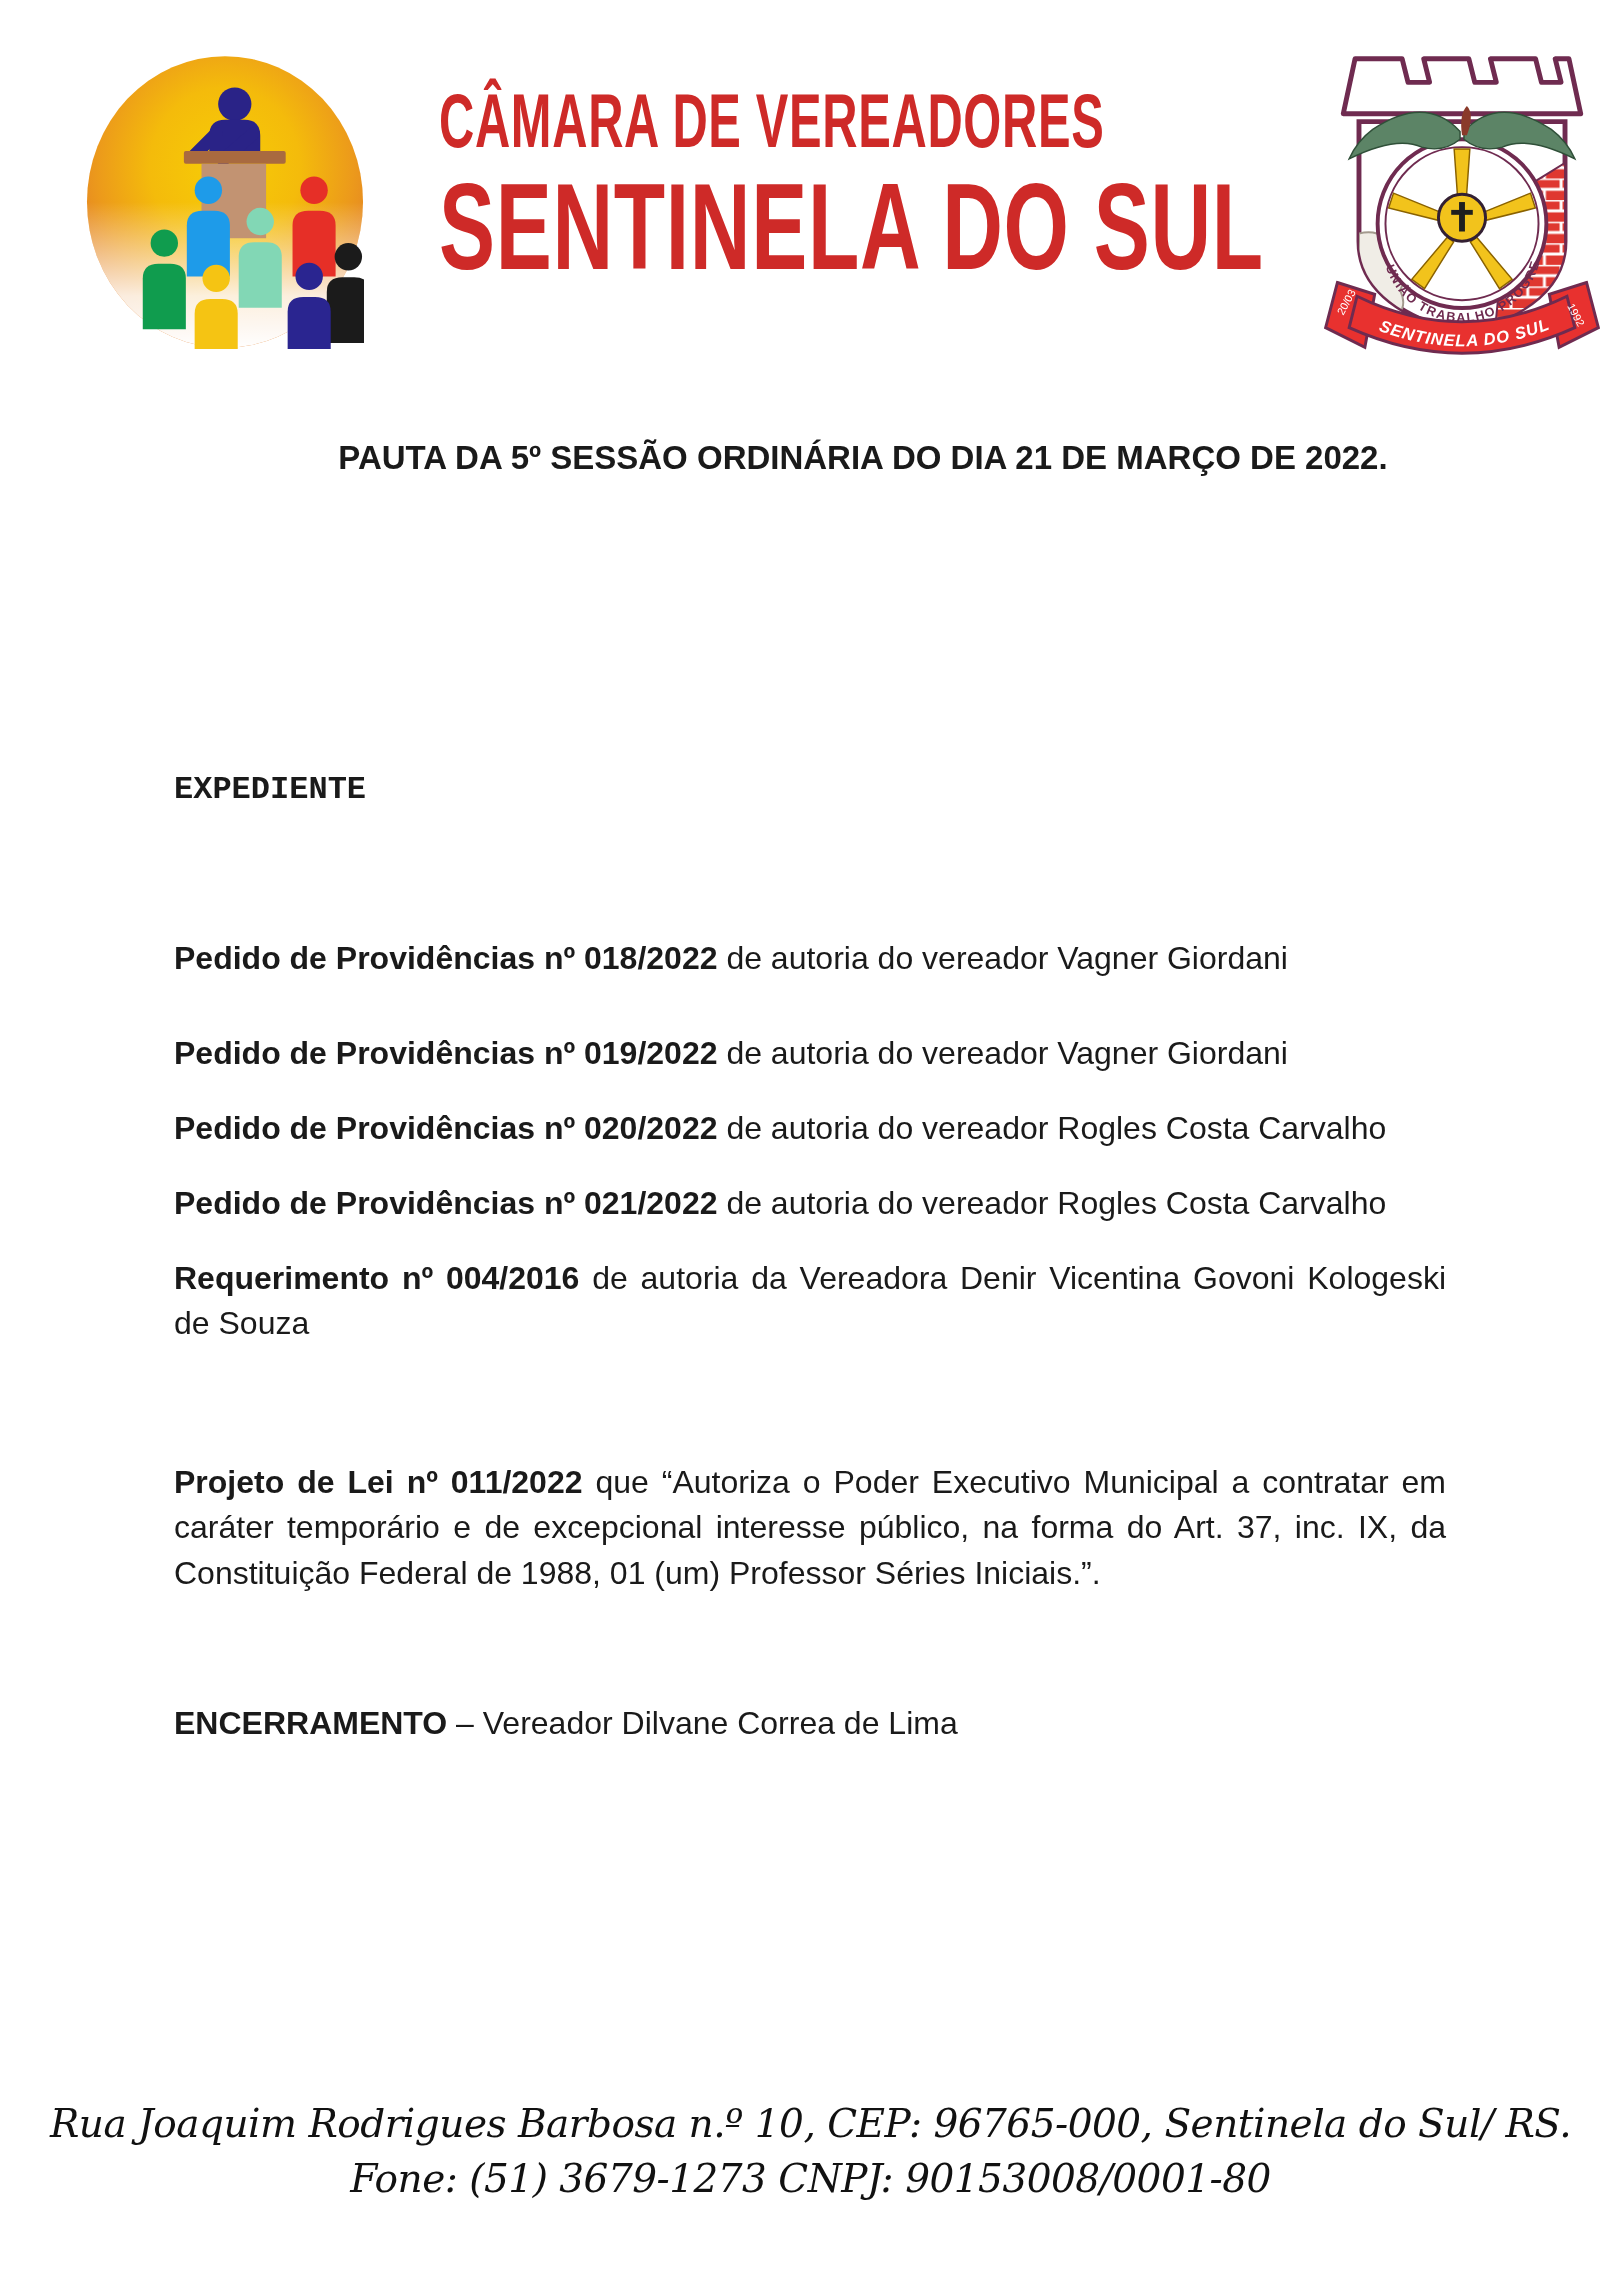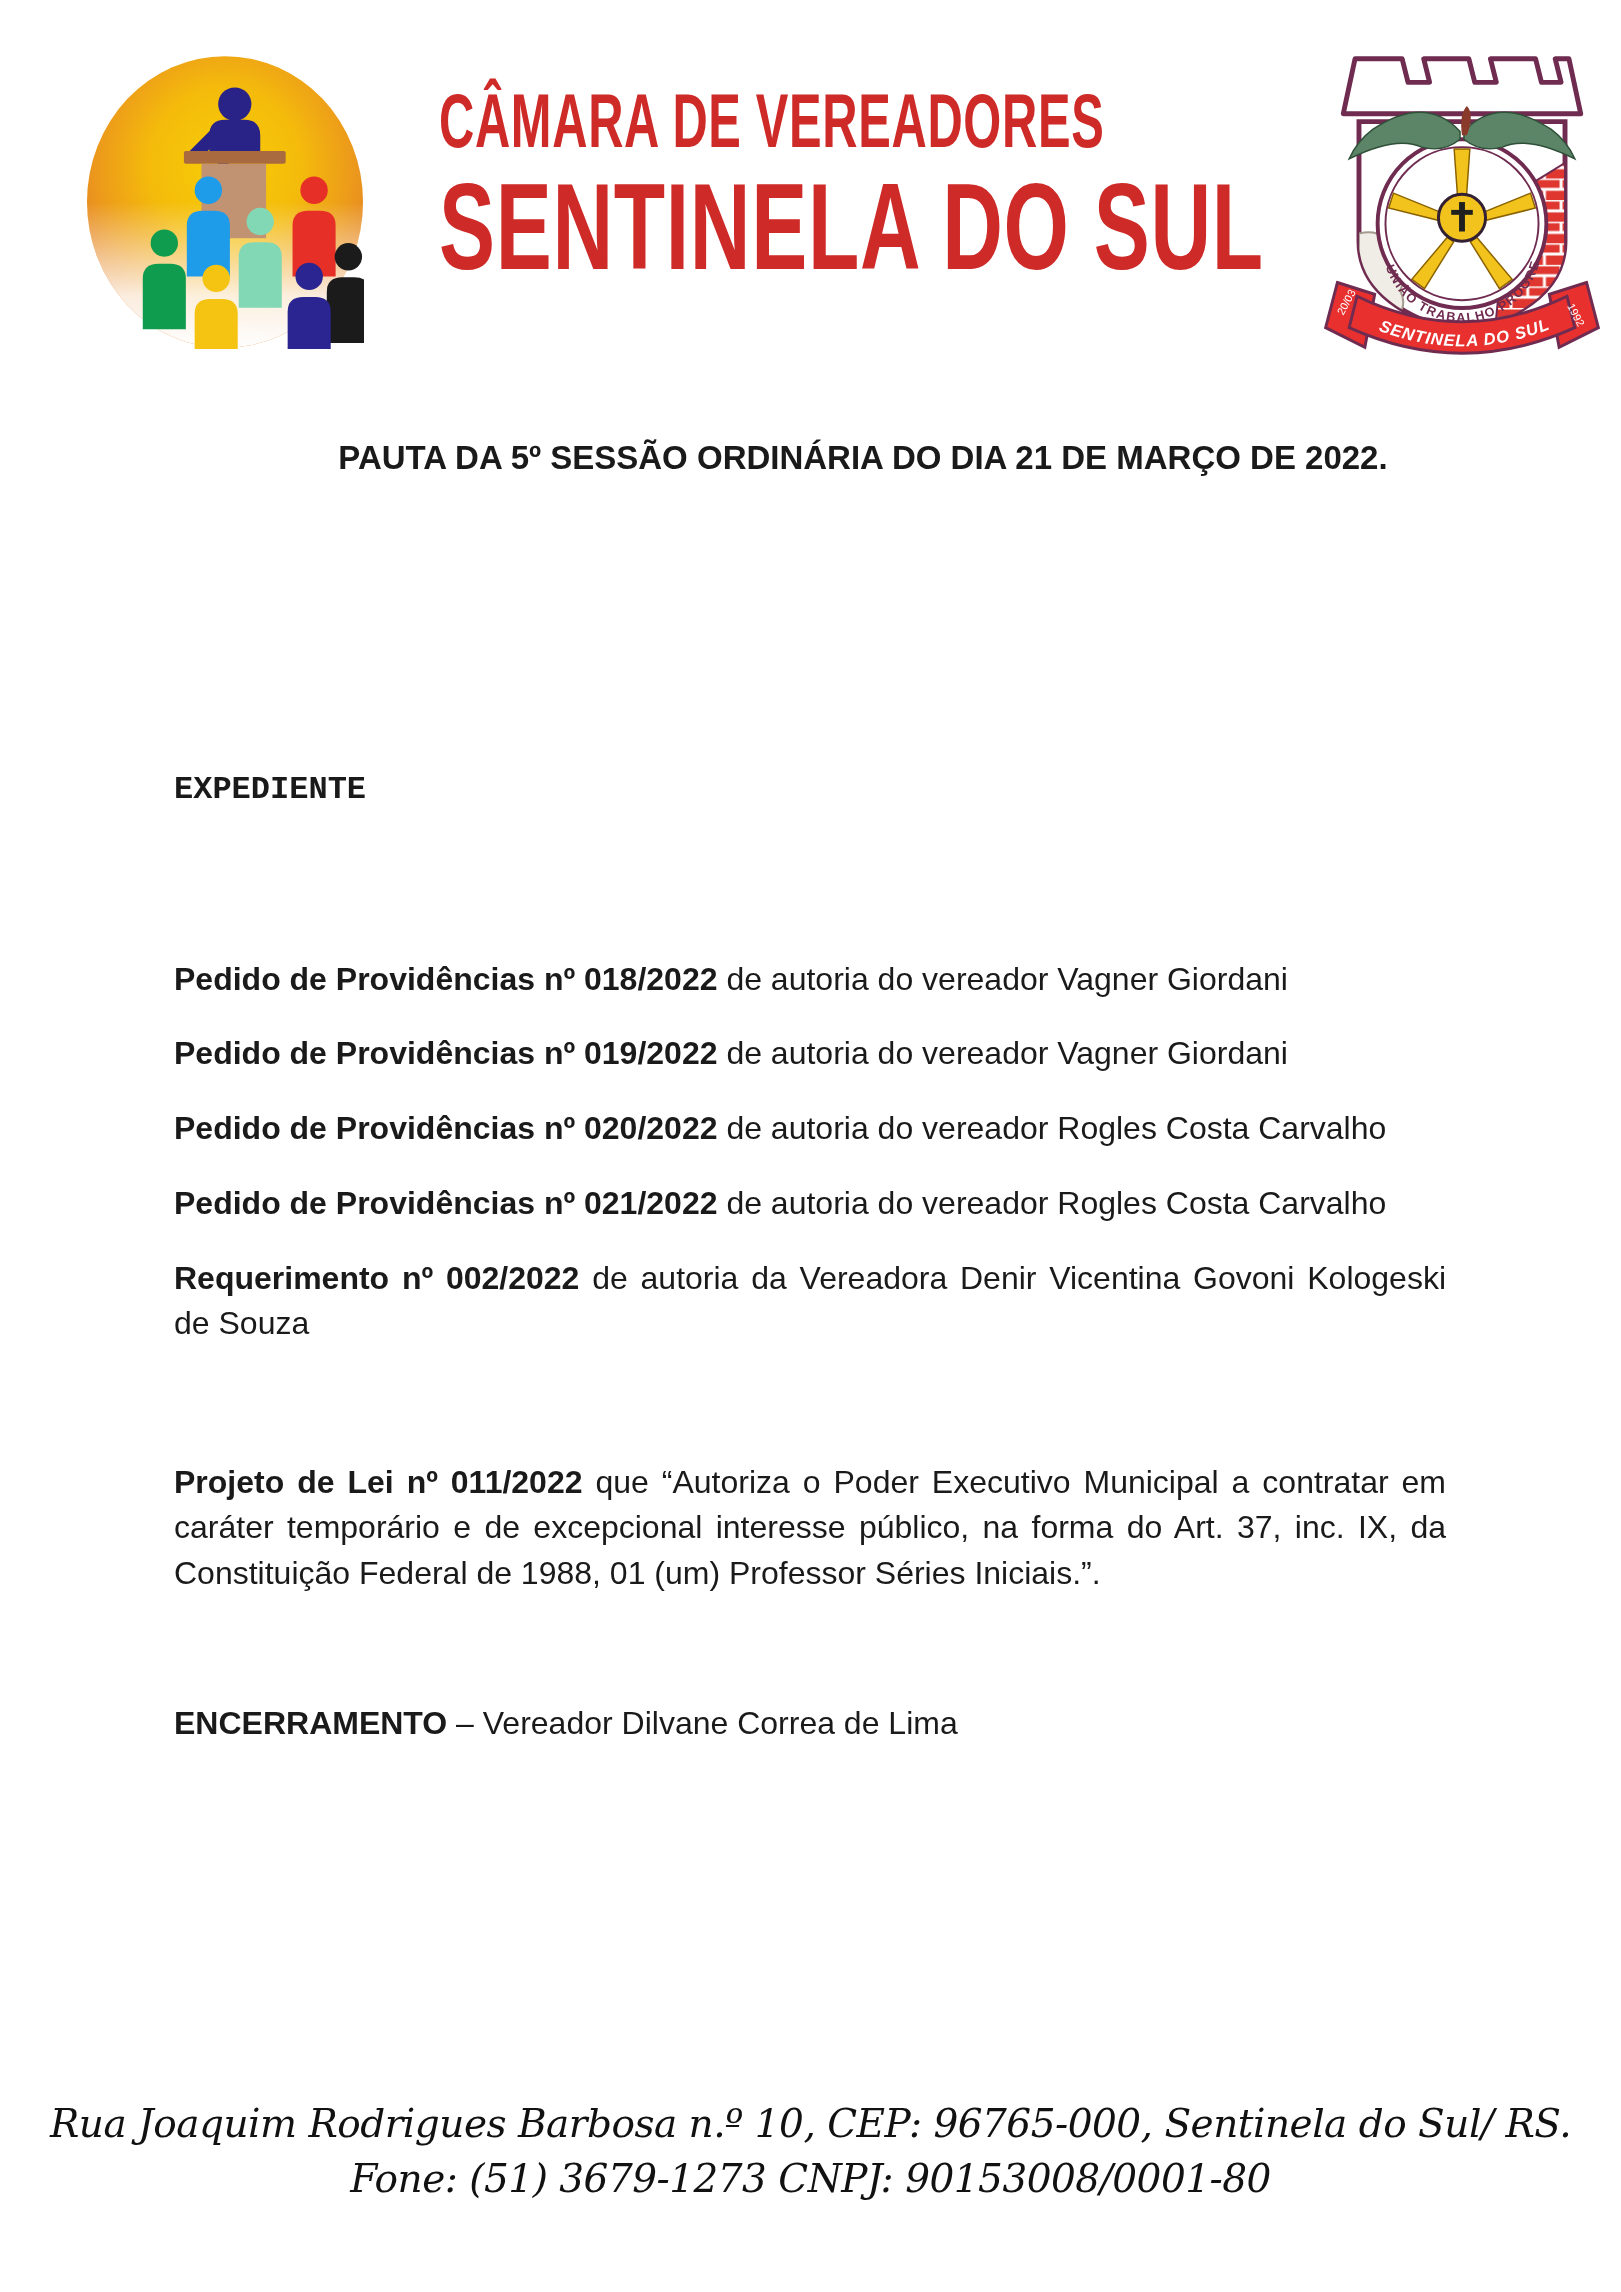--- a/index.html
+++ b/index.html
@@ -40,21 +40,21 @@
   }
   .para{
     position:absolute;left:174px;width:1272px;
     font-size:32px;line-height:1.42;
   }
   .para b{font-weight:bold;}
   .just{text-align:justify;}
   .p-abertura{top:586px;}
   .p-expediente{top:735px;font-weight:bold;font-family:Liberation Mono, monospace;}
   .p-ata{top:810px;}
-  .p-item0{top:925px;}
+  .p-item0{top:904px;}
   .p-item1{top:999px;}
   .p-item2{top:1074px;}
   .p-item3{top:1149px;}
   .p-requerimento{top:1224px;}
   .p-projeto{top:1428px;}
   .p-encerramento{top:1669px;}
   
   .footer{
     position:absolute;left:0;top:2096px;width:1621px;
     text-align:center;
@@ -187,21 +187,21 @@
 
 
   <p class="para p-expediente">EXPEDIENTE</p>
 
 
   <p class="para p-item0"><b>Pedido de Providências nº 018/2022</b><span> de autoria do vereador Vagner Giordani</span></p>
   <p class="para p-item1"><b>Pedido de Providências nº 019/2022</b><span> de autoria do vereador Vagner Giordani</span></p>
   <p class="para p-item2"><b>Pedido de Providências nº 020/2022</b><span> de autoria do vereador Rogles Costa Carvalho</span></p>
   <p class="para p-item3"><b>Pedido de Providências nº 021/2022</b><span> de autoria do vereador Rogles Costa Carvalho</span></p>
 
-  <p class="para p-requerimento just"><b>Requerimento nº 002/2022</b><span> de autoria da Vereadora Denir Vicentina Govoni Kologeski de Souza</span></p>
+  <p class="para p-requerimento just"><b>Requerimento nº 004/2016</b><span> de autoria da Vereadora Denir Vicentina Govoni Kologeski de Souza</span></p>
 
   <p class="para p-projeto just"><b>Projeto de Lei nº 011/2022</b><span> que “Autoriza o Poder Executivo Municipal a contratar em caráter temporário e de excepcional interesse público, na forma do Art. 37, inc. IX, da Constituição Federal de 1988, 01 (um) Professor Séries Iniciais.”.</span></p>
 
   <p class="para p-encerramento"><b>ENCERRAMENTO</b><span> – Vereador Dilvane Correa de Lima</span></p>
 
   <div class="footer">
     <div>Rua Joaquim Rodrigues Barbosa n.º 10, CEP: 96765-000,  Sentinela do Sul/ RS.</div>
     <div>Fone: (51) 3679-1273 CNPJ: 90153008/0001-80</div>
   </div>
 

